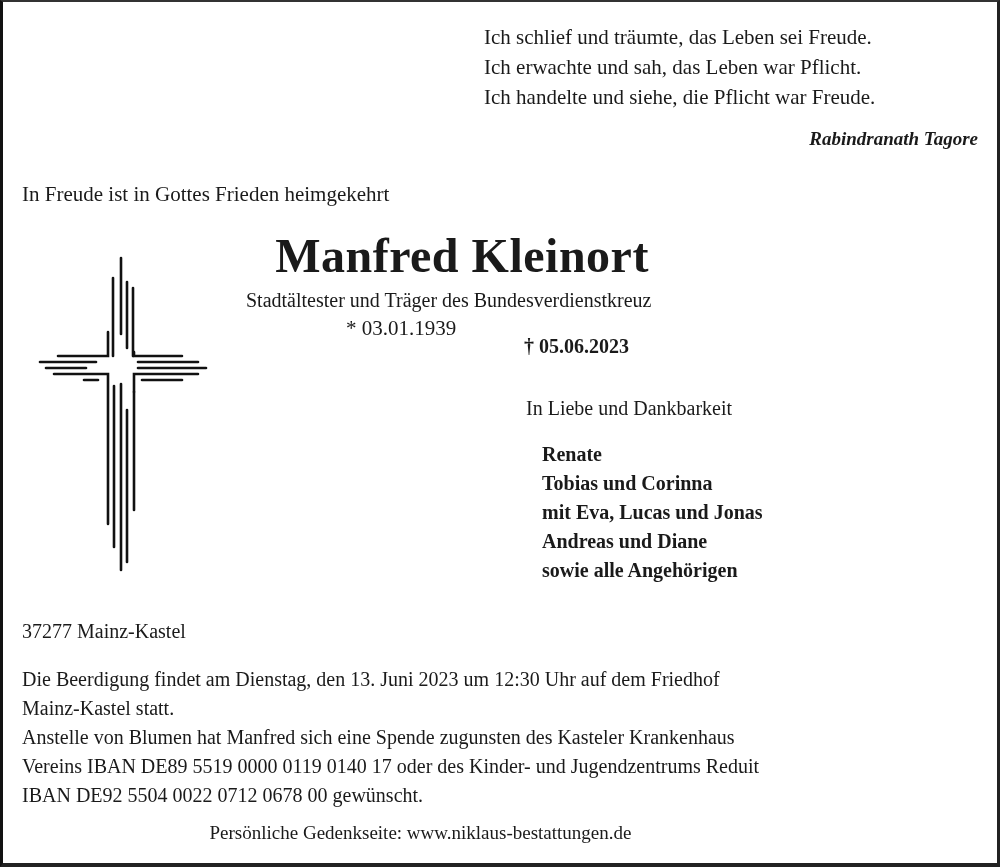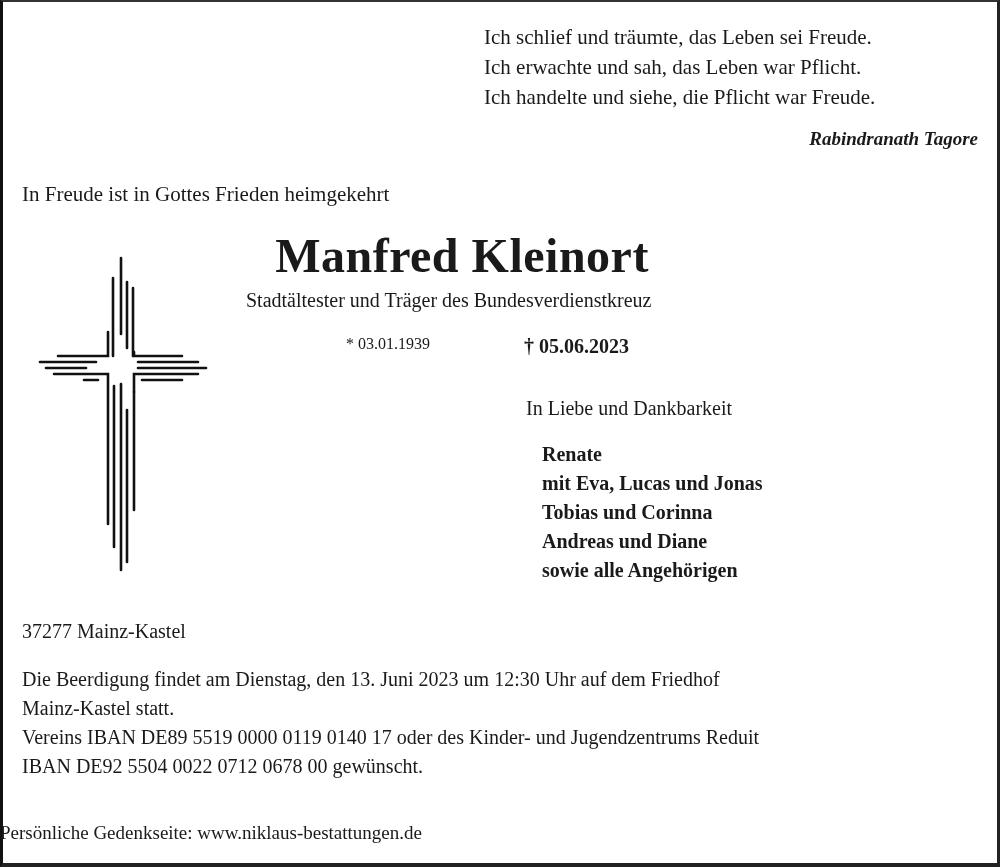--- a/index.html
+++ b/index.html
@@ -5,27 +5,27 @@
   html, body { margin:0; padding:0; background:#fff; }
   body { width:1000px; height:867px; position:relative; overflow:hidden; font-family:"Liberation Serif","DejaVu Serif",serif; color:#1a1a1a; }
   .frame { position:absolute; left:0; top:0; width:1000px; height:867px; box-sizing:border-box;
            border-left:3px solid #111; border-top:2px solid #333; border-right:3px solid #222; border-bottom:4px solid #222; }
   .abs { position:absolute; white-space:nowrap; }
   .poem { left:484px; top:22px; font-size:21px; line-height:30px; }
   .author { right:22px; top:128px; font-size:19px; font-style:italic;font-weight:bold; }
   .intro { left:22px; top:182px; font-size:21px; }
   .name { left:0; width:924px; text-align:center; top:228px; font-size:48px; font-weight:bold; letter-spacing:0.5px; }
   .title { left:246px; top:281px; font-size:20px;margin-top:8px; }
-  .born { left:346px; top:335px; font-size:16px; }
+  .born { left:346px; top:316px; font-size:21px; }
   .died { left:524px; top:335px; font-size:20px;font-weight:bold; }
   .thanks { left:526px; top:397px; font-size:20px; }
   .mourners { left:526px; top:440px; font-size:20px; font-weight:bold; line-height:29px;margin-left:16px; }
   .place { left:22px; top:620px; font-size:20px; }
   .notice { left:22px; top:665px; font-size:20px; line-height:29px; }
-  .website { left:0; width:841px; text-align:left; top:822px; font-size:19px; }
+  .website { left:0; width:841px; text-align:center; top:822px; font-size:19px; }
   .cross { position:absolute; left:38px; top:252px; }
 </style>
 </head>
 <body>
 
 <div class="frame"></div>
 
 <div class="abs poem">
   <div>Ich schlief und träumte, das Leben sei Freude.</div>
   <div>Ich erwachte und sah, das Leben war Pflicht.</div>
@@ -63,28 +63,29 @@
     <line x1="76" y1="134" x2="76" y2="295"></line>
     <line x1="83" y1="132" x2="83" y2="318"></line>
     <line x1="89" y1="158" x2="89" y2="310"></line>
     <line x1="96" y1="140" x2="96" y2="258"></line>
   </g>
 </svg>
 
 <div class="abs thanks">In Liebe und Dankbarkeit</div>
 <div class="abs mourners">
   <div>Renate</div>
+  <div>Tobias und Corinna</div>
   <div>mit Eva, Lucas und Jonas</div>
-  <div>Tobias und Corinna</div>
   <div>Andreas und Diane</div>
   <div>sowie alle Angehörigen</div>
 </div>
 
 <div class="abs place">37277 Mainz-Kastel</div>
 
 <div class="abs notice">
   <div>Die Beerdigung findet am Dienstag, den 13. Juni 2023 um 12:30 Uhr auf dem Friedhof</div>
   <div>Mainz-Kastel statt.</div>
+  <div>Anstelle von Blumen hat Manfred sich eine Spende zugunsten des Kasteler Krankenhaus</div>
   <div>Vereins IBAN DE89 5519 0000 0119 0140 17 oder des Kinder- und Jugendzentrums Reduit</div>
   <div>IBAN DE92 5504 0022 0712 0678 00 gewünscht.</div>
 </div>
 
 <div class="abs website">Persönliche Gedenkseite: www.niklaus-bestattungen.de</div>
 
 </body></html>

